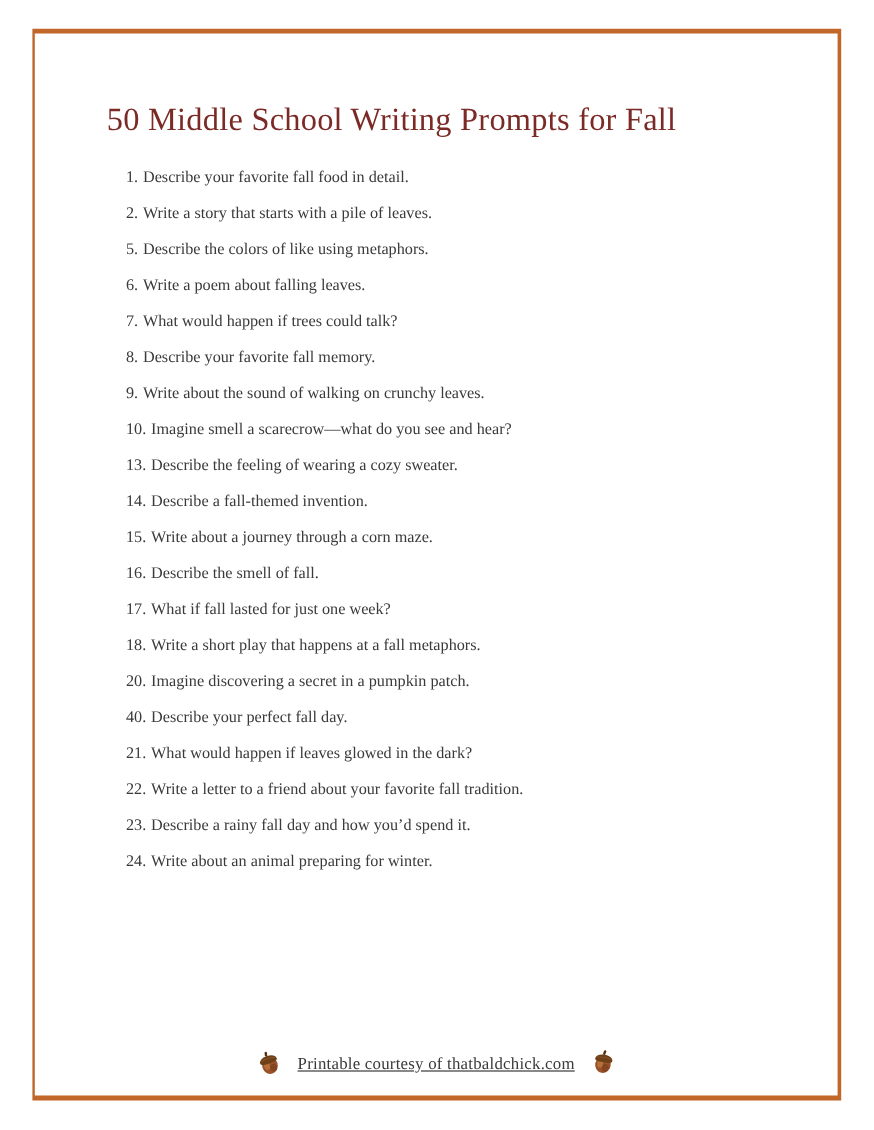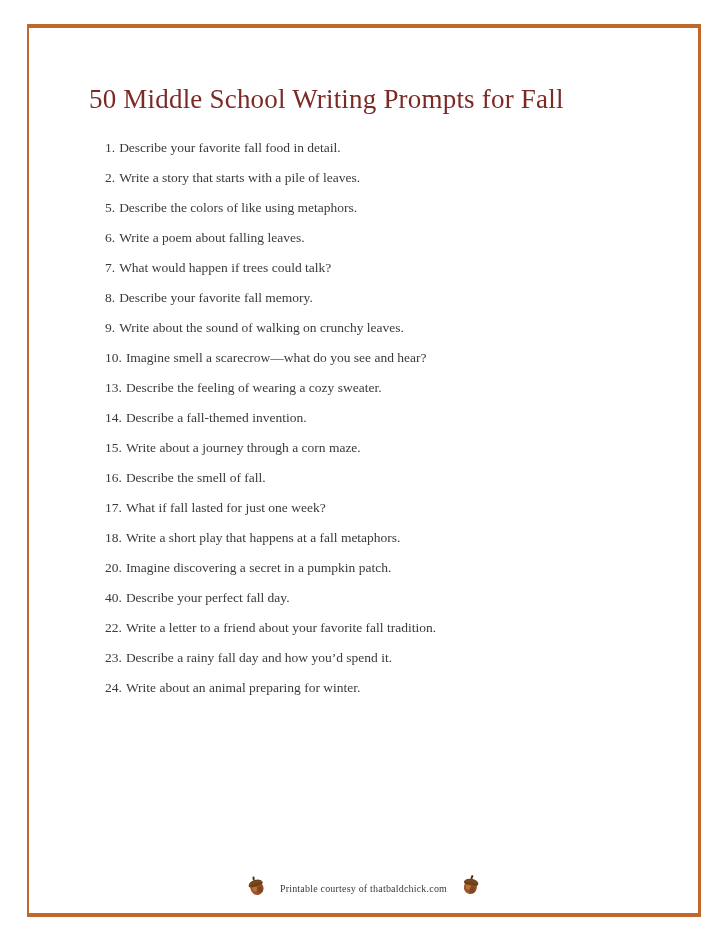--- a/index.html
+++ b/index.html
@@ -42,23 +42,24 @@
   .prompt .num{margin-right:4px;}
   .page-footer{
     position:absolute;
     left:0; right:0; bottom:8px;
     display:flex;
     align-items:center;
     justify-content:center;
     gap:9px;
   }
   .footer-text{
-    font-size:10px;
+    font-size:14px;
     color:var(--footer-color);
     letter-spacing:0.2px;
+    text-decoration:underline;
   }
   .acorn{width:30px;height:26px;display:block;}
   .acorn.left{transform:rotate(-18deg);margin-bottom:6px;}
   .acorn.right{transform:rotate(10deg);margin-bottom:8px;}
 </style>
 </head>
 <body>
 
 <div class="sheet">
 
@@ -108,20 +109,23 @@
       <div class="prompt">
         <span class="num">18.</span><span class="txt">Write a short play that happens at a fall metaphors.</span>
       </div>
       <div class="prompt">
         <span class="num">20.</span><span class="txt">Imagine discovering a secret in a pumpkin patch.</span>
       </div>
       <div class="prompt">
         <span class="num">40.</span><span class="txt">Describe your perfect fall day.</span>
       </div>
       <div class="prompt">
+        <span class="num">21.</span><span class="txt">What would happen if leaves glowed in the dark?</span>
+      </div>
+      <div class="prompt">
         <span class="num">22.</span><span class="txt">Write a letter to a friend about your favorite fall tradition.</span>
       </div>
       <div class="prompt">
         <span class="num">23.</span><span class="txt">Describe a rainy fall day and how you’d spend it.</span>
       </div>
       <div class="prompt">
         <span class="num">24.</span><span class="txt">Write about an animal preparing for winter.</span>
       </div>
     </div>
 

